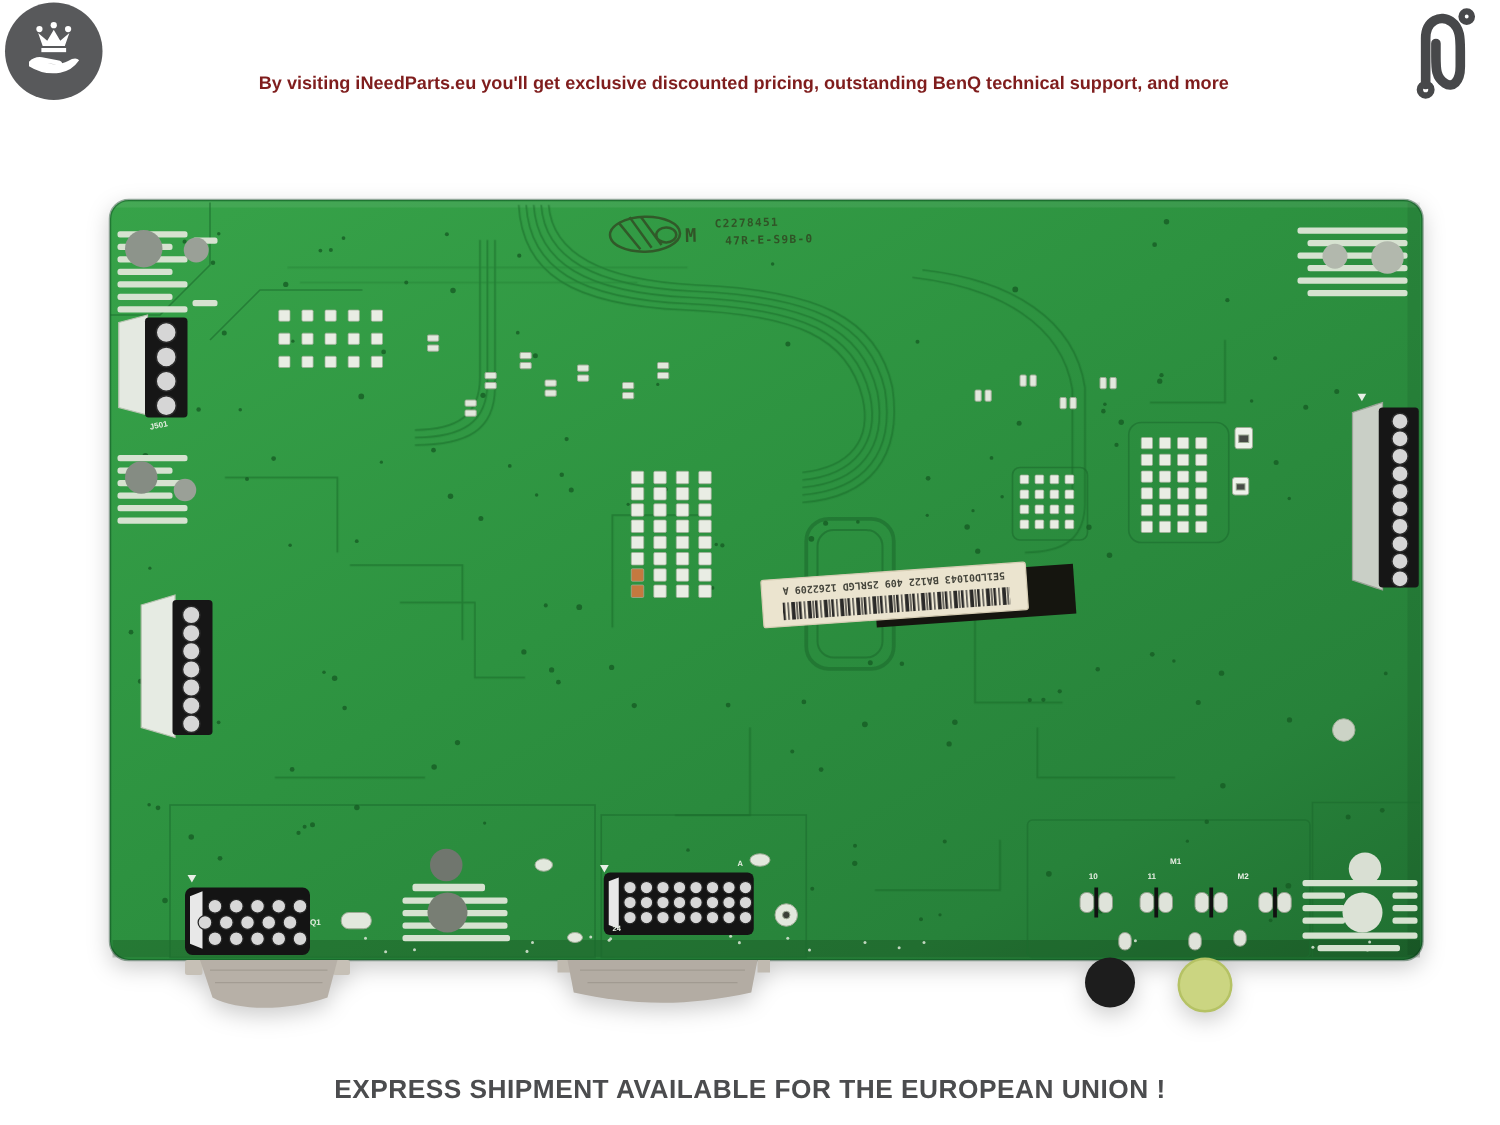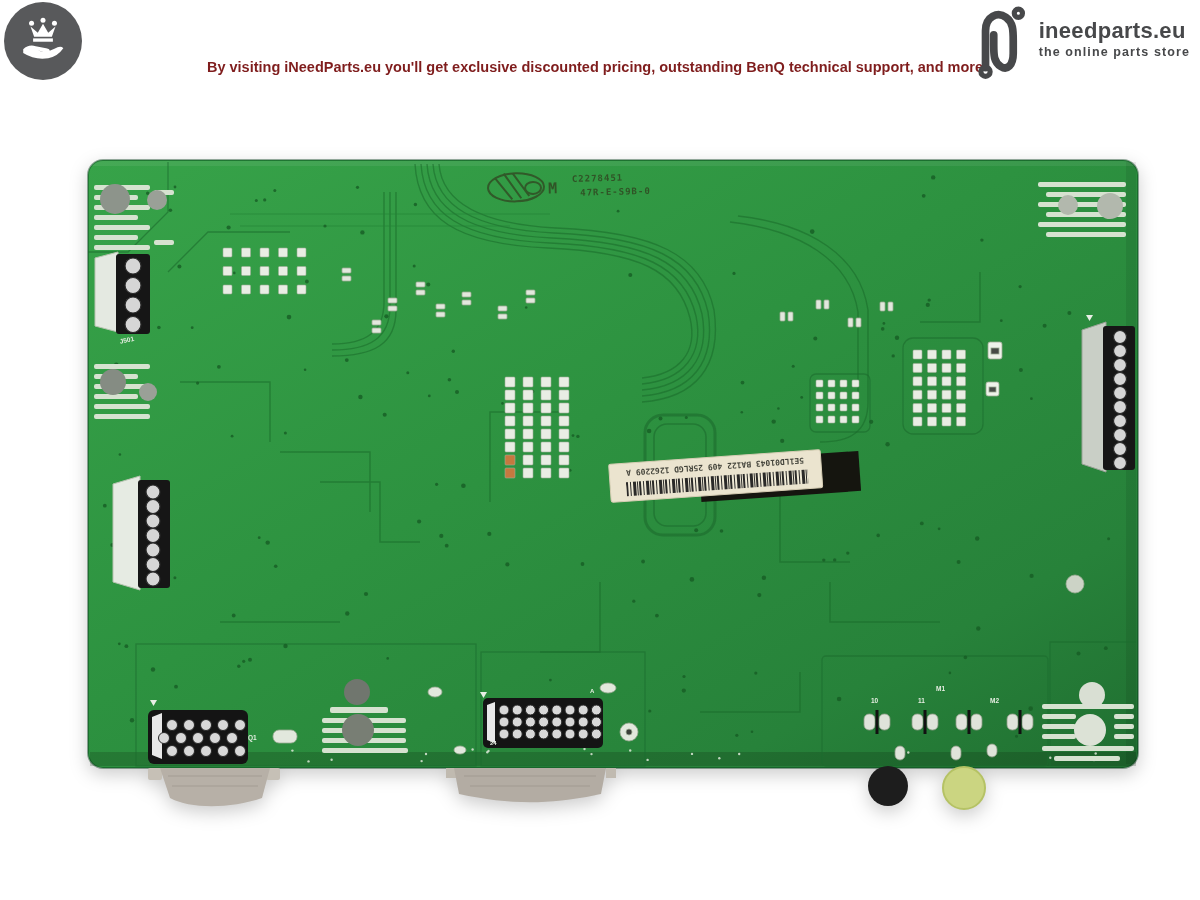--- a/index.html
+++ b/index.html
@@ -46,24 +46,20 @@
   <div class="tagline">By visiting iNeedParts.eu you'll get exclusive discounted pricing, outstanding BenQ technical support, and more</div>
 
   <div class="brand">
     <svg width="62" height="78" viewBox="0 0 60 76">
       <g fill="none" stroke="#47484a" stroke-width="7.5" stroke-linecap="round">
         <path d="M12,62 L12,26 C12,12 24,7 32,13 C39,18 39,26 39,36 L39,48 C39,60 33,65 27,61 C20,56.5 20,50 20,40 L20,30"></path>
         <circle cx="12" cy="66" r="4.5" stroke-width="5"></circle>
         <circle cx="44" cy="9" r="4" stroke-width="5"></circle>
       </g>
     </svg>
-    <div class="brand-text">
-      <div class="brand-name">ineedparts.eu</div>
-      <div class="brand-slogan">the online parts store</div>
-    </div>
   </div>
 
   <svg class="pcb" width="1075" height="663" viewBox="0 0 1075 663">
     <defs>
       <linearGradient id="bg" x1="0" y1="0" x2="1" y2="1">
         <stop offset="0" stop-color="#37a349"></stop>
         <stop offset="0.45" stop-color="#2d9240"></stop>
         <stop offset="0.8" stop-color="#27823a"></stop>
         <stop offset="1" stop-color="#206f31"></stop>
       </linearGradient>
@@ -653,13 +649,14 @@
     </g>
 
     <g transform="rotate(-4 535 332)">
       <rect x="620" y="316" width="160" height="40" fill="#15150f"></rect>
       <rect x="530" y="312" width="212" height="38" rx="2" fill="#ebe4cf" stroke="#d6cdb4"></rect>
       <text x="636" y="325" font-size="8" text-anchor="middle" class="sticker-text" transform="rotate(180 636 322)">5E1LD01043 BA122 409 25RLGD 1262209 A</text>
       <rect x="546" y="331" width="182" height="14" fill="url(#bc)" opacity="0.92"></rect>
     </g>
   </svg>
 
+  <div class="footer">EXPRESS SHIPMENT AVAILABLE FOR THE EUROPEAN UNION !</div>
 </div>
 
 </body></html>

